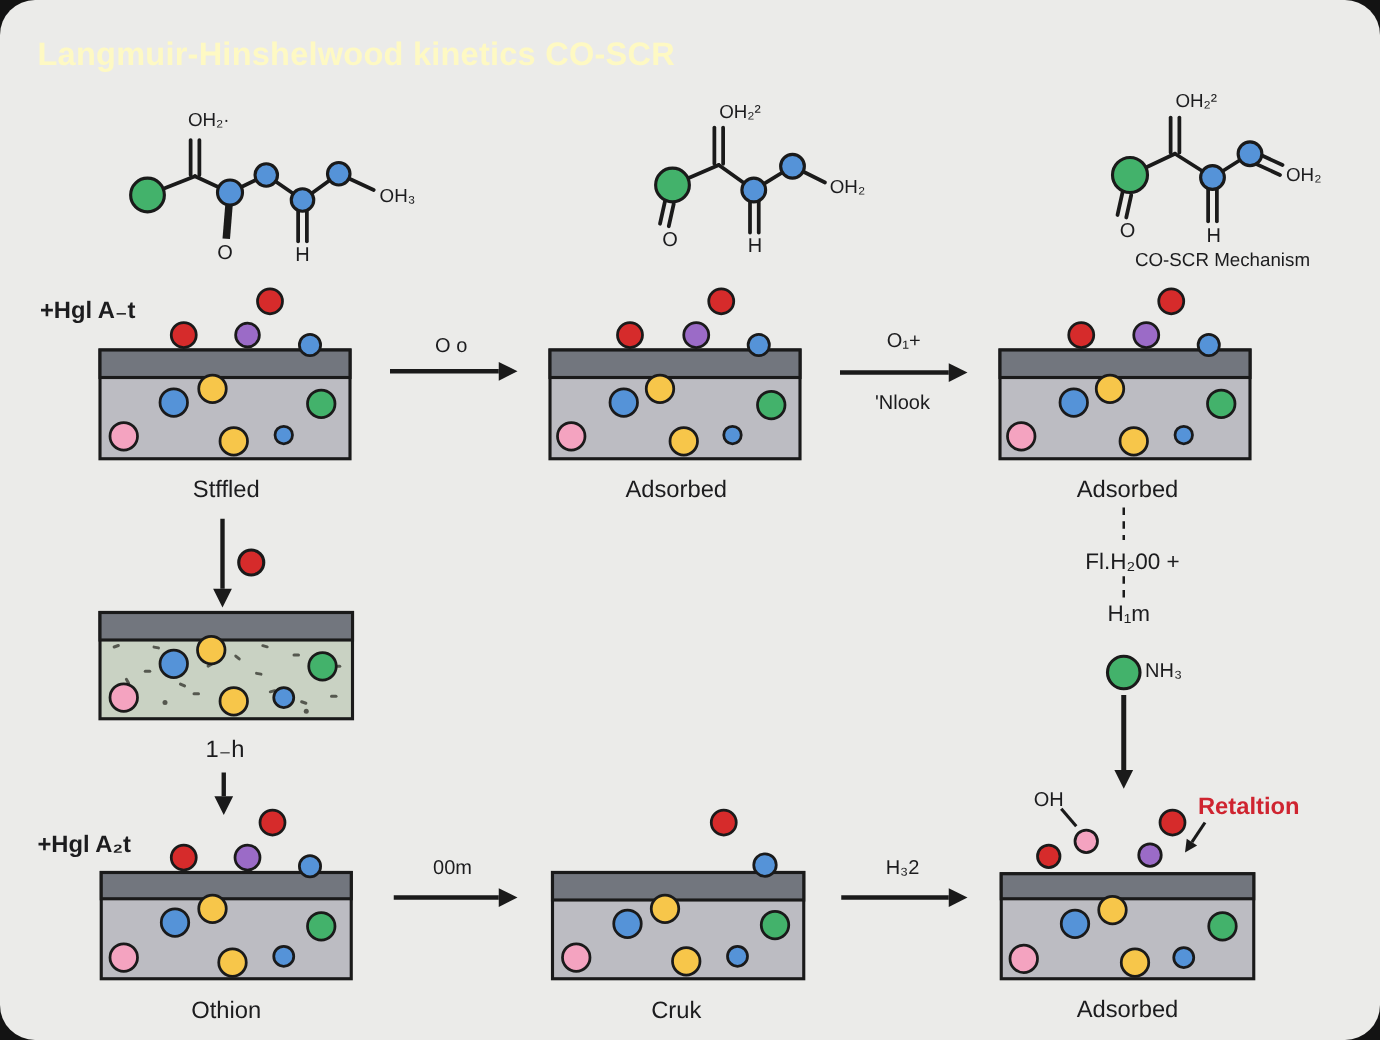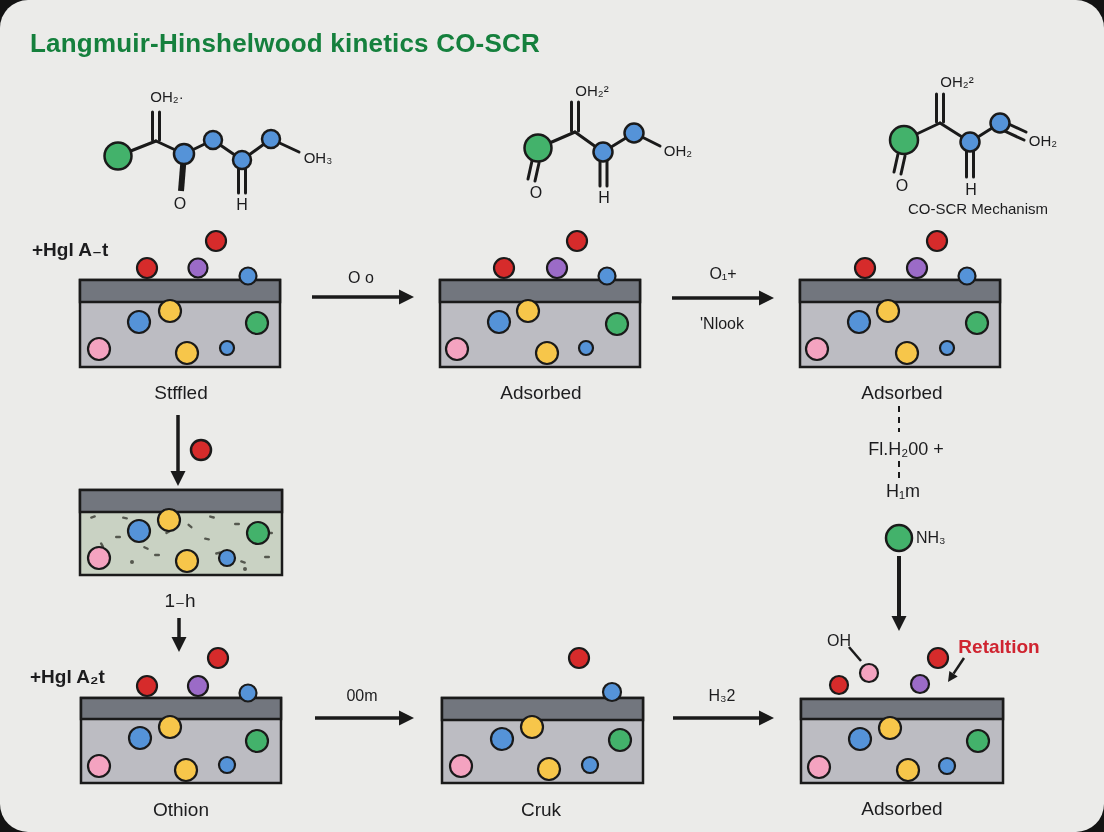--- a/index.html
+++ b/index.html
@@ -10,21 +10,21 @@
     position:relative;overflow:hidden;
   }
   #panel{
     position:absolute;inset:0;
     background:#ebebe9;
     border-radius:28px;
   }
   #scene{position:absolute;left:0;top:0;}
   #title{
     position:absolute;left:30px;top:28px;
-    font-size:26px;font-weight:700;color:#15803d;
+    font-size:26px;font-weight:700;color:#fef9c3;
     letter-spacing:0.2px;
   }
   text{font-family:"Liberation Sans","DejaVu Sans",sans-serif;}
 </style>
 </head>
 <body>
 
 <div id="panel"></div>
 <svg id="scene" width="1104" height="832" viewBox="0 0 1104 832">
     <rect x="80" y="280" width="200" height="87" fill="#bcbcc2" stroke="#1a1a1a" stroke-width="2.5"></rect>

